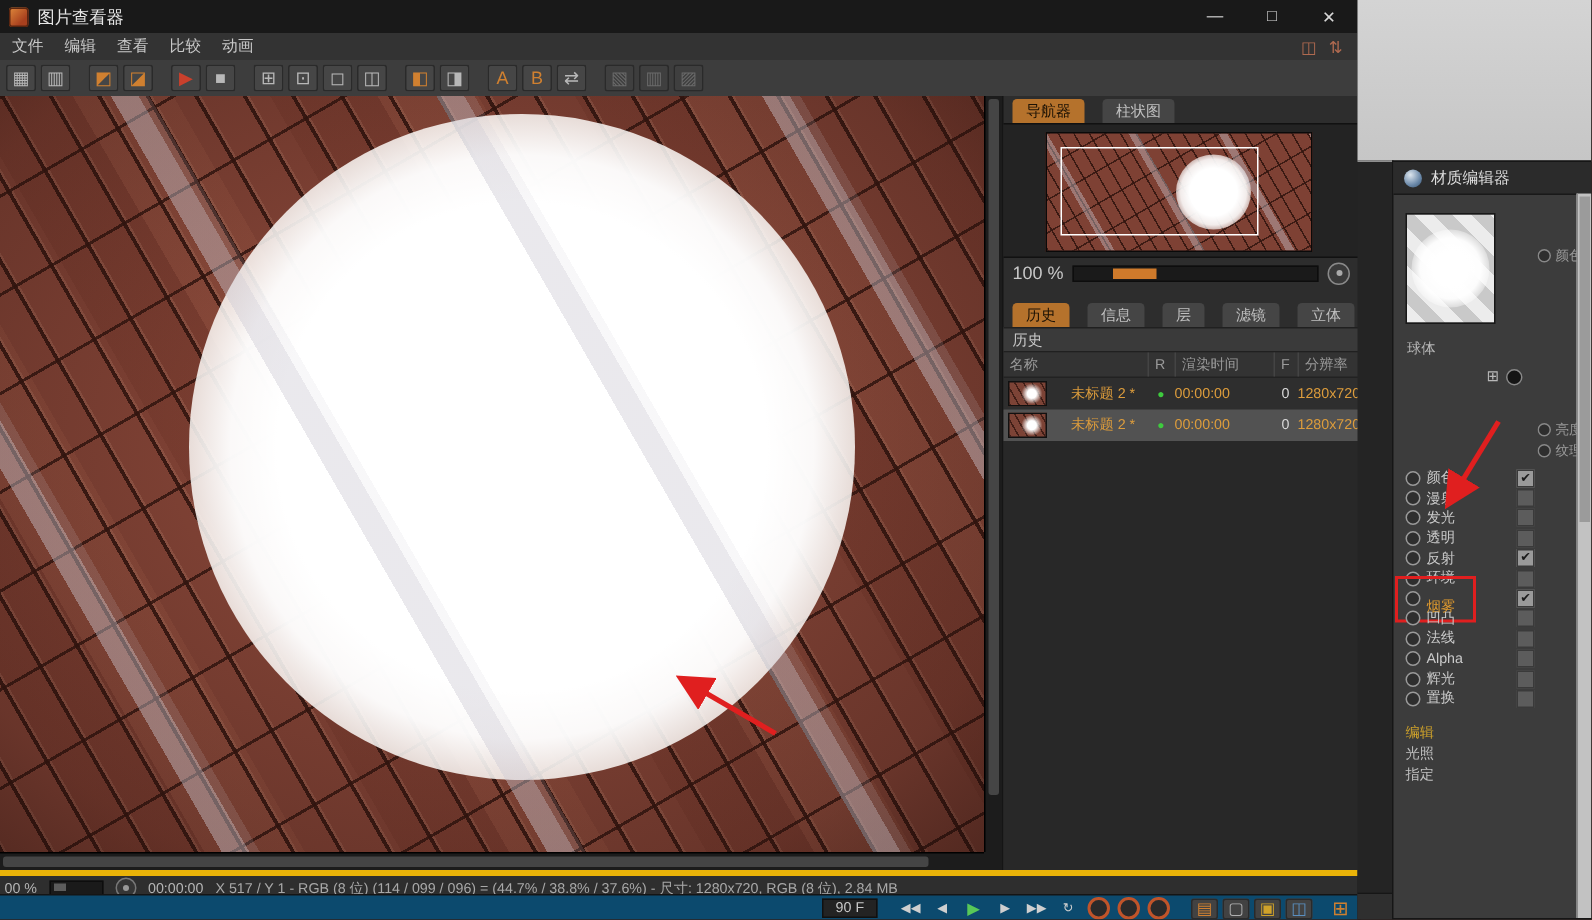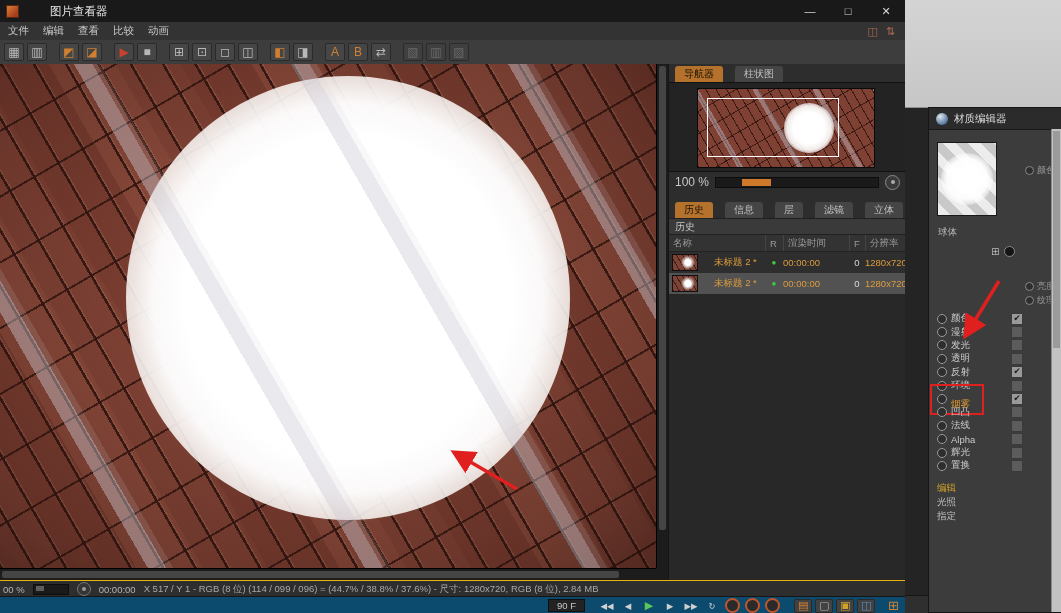--- a/index.html
+++ b/index.html
@@ -1,20 +1,20 @@
 <!DOCTYPE html>
 <html><head>
 <meta charset="utf-8">
 <style>
   html,body{margin:0;padding:0;background:#1a1a1a;font-family:"Liberation Sans","DejaVu Sans",sans-serif;}
   #screen{position:relative;width:1061px;height:613px;overflow:hidden;background:#242424;user-select:none;}
 
   
   #pv-window{position:absolute;left:0;top:0;width:905px;height:613px;background:#2d2d2d;border-right:2px solid #0d0d0d;}
-  .titlebar{position:absolute;left:0;top:0;right:0;height:22px;background:#191919;display:flex;align-items:center;color:#e6e6e6;font-size:11.5px;gap:25px;}
+  .titlebar{position:absolute;left:0;top:0;right:0;height:22px;background:#191919;display:flex;align-items:center;color:#e6e6e6;font-size:11.5px;}
   .app-icon{width:13px;height:13px;margin:0 6px 0 6px;border-radius:2px;background:linear-gradient(135deg,#e08a3c,#a8401e 70%);box-shadow:inset 0 0 0 1px #5a2510;}
   .win-controls{margin-left:auto;display:flex;height:100%;}
   .wbtn{width:38px;height:100%;display:flex;align-items:center;justify-content:center;color:#d8d8d8;font-size:11px;}
   .menubar{position:absolute;left:0;top:22px;right:0;height:18px;background:#333;display:flex;align-items:center;gap:14px;padding-left:8px;color:#c8c8c8;font-size:10.5px;border-bottom:1px solid #222;}
   .menu-item{cursor:default;}
   .menubar-right{margin-left:auto;display:flex;gap:8px;padding-right:10px;color:#b06a50;font-size:11px;}
   .toolbar{position:absolute;left:0;top:40px;right:0;height:24px;background:#3d3d3d;border-bottom:1px solid #181818;display:flex;align-items:center;gap:3px;padding-left:4px;}
   .tbtn{width:20px;height:18px;display:flex;align-items:center;justify-content:center;font-size:12px;border-radius:2px;background:#464646;box-shadow:inset 0 0 0 1px #2a2a2a;}
   .tsep{width:6px;height:18px;}
   .t-gray{color:#b8b8b8;} .t-orange{color:#d08030;} .t-red{color:#c9402c;} .t-dim{color:#6a6a6a;background:#3f3f3f;}
@@ -67,21 +67,21 @@
   .trow.selected{background:#525252;}
   .cell-first{display:flex;align-items:center;gap:16px;padding-left:3px;overflow:hidden;}
   .mini-thumb{width:24px;height:15px;flex:none;border:1px solid #111;background-color:#7c4336;
     background-image:radial-gradient(circle at 62% 50%, #fff 0 3px, rgba(255,255,255,.75) 4px, rgba(255,255,255,0) 7px),
     repeating-linear-gradient(60deg, rgba(50,21,15,.8) 0 1px, rgba(0,0,0,0) 1px 5px);}
   .amber{color:#dc9c3c;}
   .cell-dot{color:#3ecb3e;text-align:center;font-size:8px;}
   .cell-frame{color:#d8d8d8;text-align:center;}
   .panel-empty{flex:1;background:#282828;}
 
-  .statusbar{position:absolute;left:0;top:580px;right:0;height:16px;background:#2e2e2e;border-top:1px solid #eab308;display:flex;align-items:center;gap:8px;padding-left:3px;color:#b4b4b4;font-size:9.5px;white-space:nowrap;overflow:hidden;}
+  .statusbar{position:absolute;left:0;top:580px;right:0;height:16px;background:#2e2e2e;border-top:4px solid #eab308;display:flex;align-items:center;gap:8px;padding-left:3px;color:#b4b4b4;font-size:9.5px;white-space:nowrap;overflow:hidden;}
   .sb-slider{width:34px;height:9px;background:#1a1a1a;border:1px solid #0d0d0d;position:relative;flex:none;}
   .sb-handle{position:absolute;left:2px;top:1px;width:8px;height:5px;background:#5c5c5c;}
   .sb-circle{width:12px;height:12px;border-radius:50%;border:1px solid #777;background:#353535;flex:none;display:flex;align-items:center;justify-content:center;}
   .sb-circle::after{content:"";width:4px;height:4px;border-radius:50%;background:#999;}
   .sb-info{color:#a8a8a8;}
 
   .transportbar{position:absolute;left:0;top:596px;right:0;height:17px;background:#0c4a6e;border-top:1px solid #151515;display:flex;align-items:center;justify-content:flex-end;gap:3px;padding-right:6px;}
   .frame-box{background:#232323;border:1px solid #101010;color:#c8c8c8;font-size:9.5px;padding:0px 8px;margin-right:10px;}
   .tp-btn{min-width:18px;height:13px;display:flex;align-items:center;justify-content:center;font-size:8.5px;color:#cfcfcf;}
   .tp-btn.play{color:#58c858;font-size:11px;}

